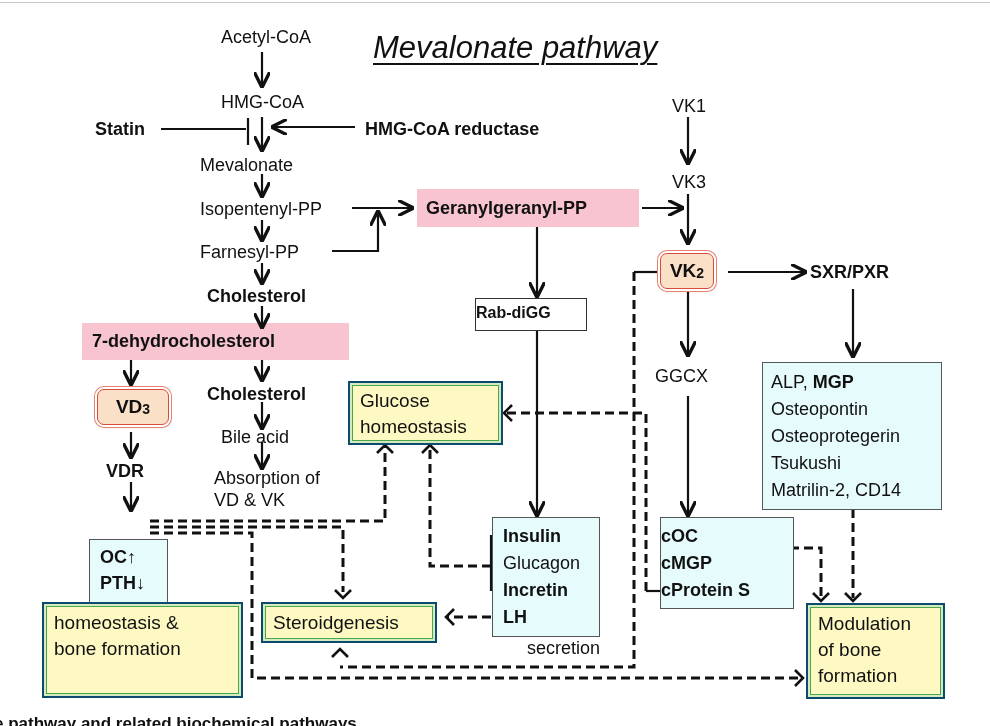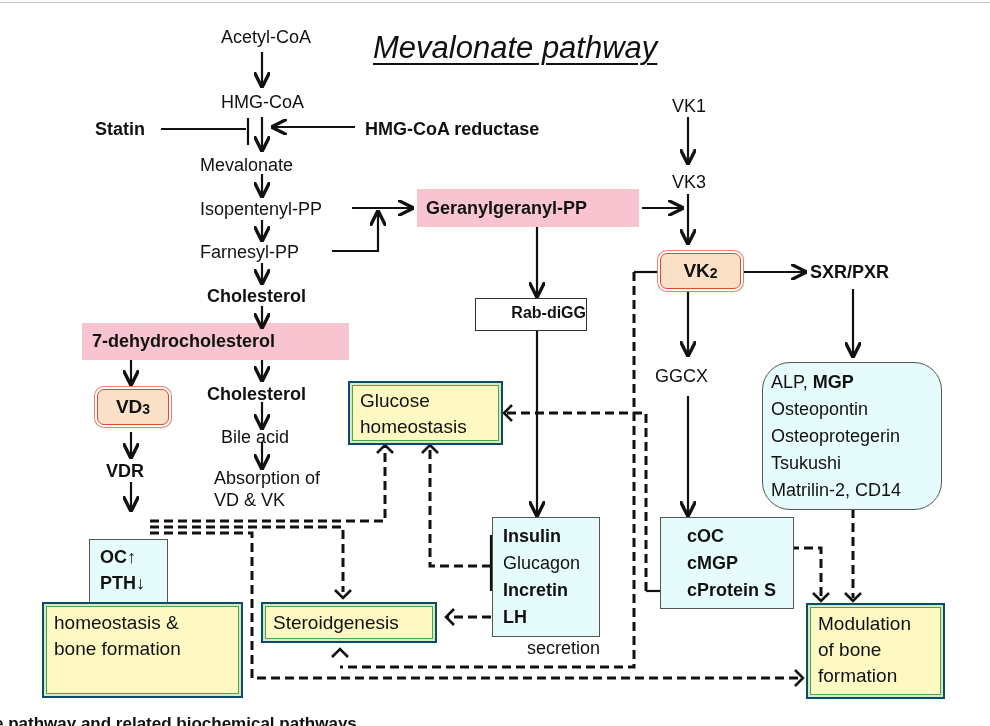--- a/index.html
+++ b/index.html
@@ -7,21 +7,21 @@
   .topline { position:absolute; left:0; top:2px; width:990px; height:1px; background:#c8c8c8; }
   svg.wires { position:absolute; left:0; top:0; width:990px; height:726px; }
   .t { position:absolute; white-space:nowrap; font-size:18px; line-height:20px; }
   .b { font-weight:bold; }
   .title { position:absolute; left:373px; top:30px; font-size:31px; font-style:italic; text-decoration:underline; text-decoration-thickness:2px; text-underline-offset:5px; }
   .pink { position:absolute; background:#f8c4d0; }
   .greenbox { position:absolute; background:#fef9c3; border:2px solid #0c4a6e; box-shadow: inset 0 0 0 2px #d4ebc2, inset 0 0 0 3px #4aa84a; box-sizing:border-box; font-size:19px; line-height:26px; padding:6px 10px; }
   .cyanbox { position:absolute; background:#e6fbfb; border:1.5px solid #555; box-sizing:border-box; }
   .vbox { position:absolute; background:#fbe0c8; border:1.5px solid #d84a3a; border-radius:7px; box-shadow: 0 0 0 2px #fff, 0 0 0 3px #e8806e, 1px 2px 3px rgba(0,0,0,0.25); box-sizing:border-box; font-weight:bold; font-size:19px; text-align:center; }
   .vbox sub { font-size:14px; vertical-align:baseline; position:relative; top:1px; }
-  .rabbox { position:absolute; background:#fff; border:1.5px solid #333; box-sizing:border-box; font-weight:bold; font-size:16px; text-align:right; line-height:28px; }
+  .rabbox { position:absolute; background:#fff; border:1.5px solid #333; box-sizing:border-box; font-weight:bold; font-size:16px; text-align:left; line-height:28px; }
   .caption { position:absolute; left:-6px; top:714px; font-size:17px; font-weight:bold; }
   .line { display:block; }
 </style>
 </head>
 <body>
 
 <div class="topline"></div>
 
 <div class="pink" style="left:417px;top:189px;width:222px;height:38px;"></div>
 <div class="pink" style="left:82px;top:323px;width:267px;height:37px;"></div>
@@ -126,43 +126,43 @@
   <span>VD</span><sub>3</sub>
 </div>
 <div class="t b" style="left:106px;top:461px;">VDR</div>
 <div class="cyanbox" style="left:89px;top:539px;width:79px;height:64px;padding:4px 0 0 10px;">
   <span class="line b" style="font-size:18px;line-height:26px;">OC↑</span>
   <span class="line b" style="font-size:18px;line-height:26px;">PTH↓</span>
 </div>
 
 <div class="t" style="left:672px;top:96px;">VK1</div>
 <div class="t" style="left:672px;top:172px;">VK3</div>
-<div class="vbox" style="left:660px;top:253px;width:81px;height:36px;line-height:33px;border-radius:7px;">
+<div class="vbox" style="left:660px;top:253px;width:54px;height:36px;line-height:33px;border-radius:7px;">
   <span>VK</span><sub>2</sub>
 </div>
 <div class="t b" style="left:810px;top:262px;">SXR/PXR</div>
 <div class="t" style="left:655px;top:366px;">GGCX</div>
 
-<div class="cyanbox" style="left:762px;top:362px;width:180px;height:148px;padding:6px 0 0 8px;font-size:18px;line-height:27px;border-radius:28px;">
+<div class="cyanbox" style="left:762px;top:362px;width:180px;height:148px;padding:6px 0 0 8px;font-size:18px;line-height:27px;">
   <span class="line"><span>ALP, </span><b>MGP</b></span>
   <span class="line">Osteopontin</span>
   <span class="line">Osteoprotegerin</span>
   <span class="line">Tsukushi</span>
   <span class="line">Matrilin-2, CD14</span>
 </div>
 
 <div class="cyanbox" style="left:492px;top:517px;width:108px;height:120px;padding:5px 0 0 10px;font-size:18px;line-height:27px;">
   <span class="line b">Insulin</span>
   <span class="line">Glucagon</span>
   <span class="line b">Incretin</span>
   <span class="line b">LH</span>
 </div>
 <div class="t" style="left:527px;top:638px;text-align:center;">secretion</div>
 
-<div class="cyanbox" style="left:660px;top:517px;width:134px;height:92px;padding:5px 0 0 26px;font-size:18px;line-height:27px;font-weight:bold;">
+<div class="cyanbox" style="left:660px;top:517px;width:134px;height:92px;padding:5px 0 0 0;font-size:18px;line-height:27px;font-weight:bold;">
   <span class="line">cOC</span>
   <span class="line">cMGP</span>
   <span class="line">cProtein S</span>
 </div>
 
 <div class="greenbox" style="left:348px;top:381px;width:155px;height:64px;padding:5px 10px;">
   <span class="line">Glucose</span>
   <span class="line">homeostasis</span>
 </div>
 <div class="greenbox" style="left:261px;top:602px;width:176px;height:41px;padding:6px 10px;">

